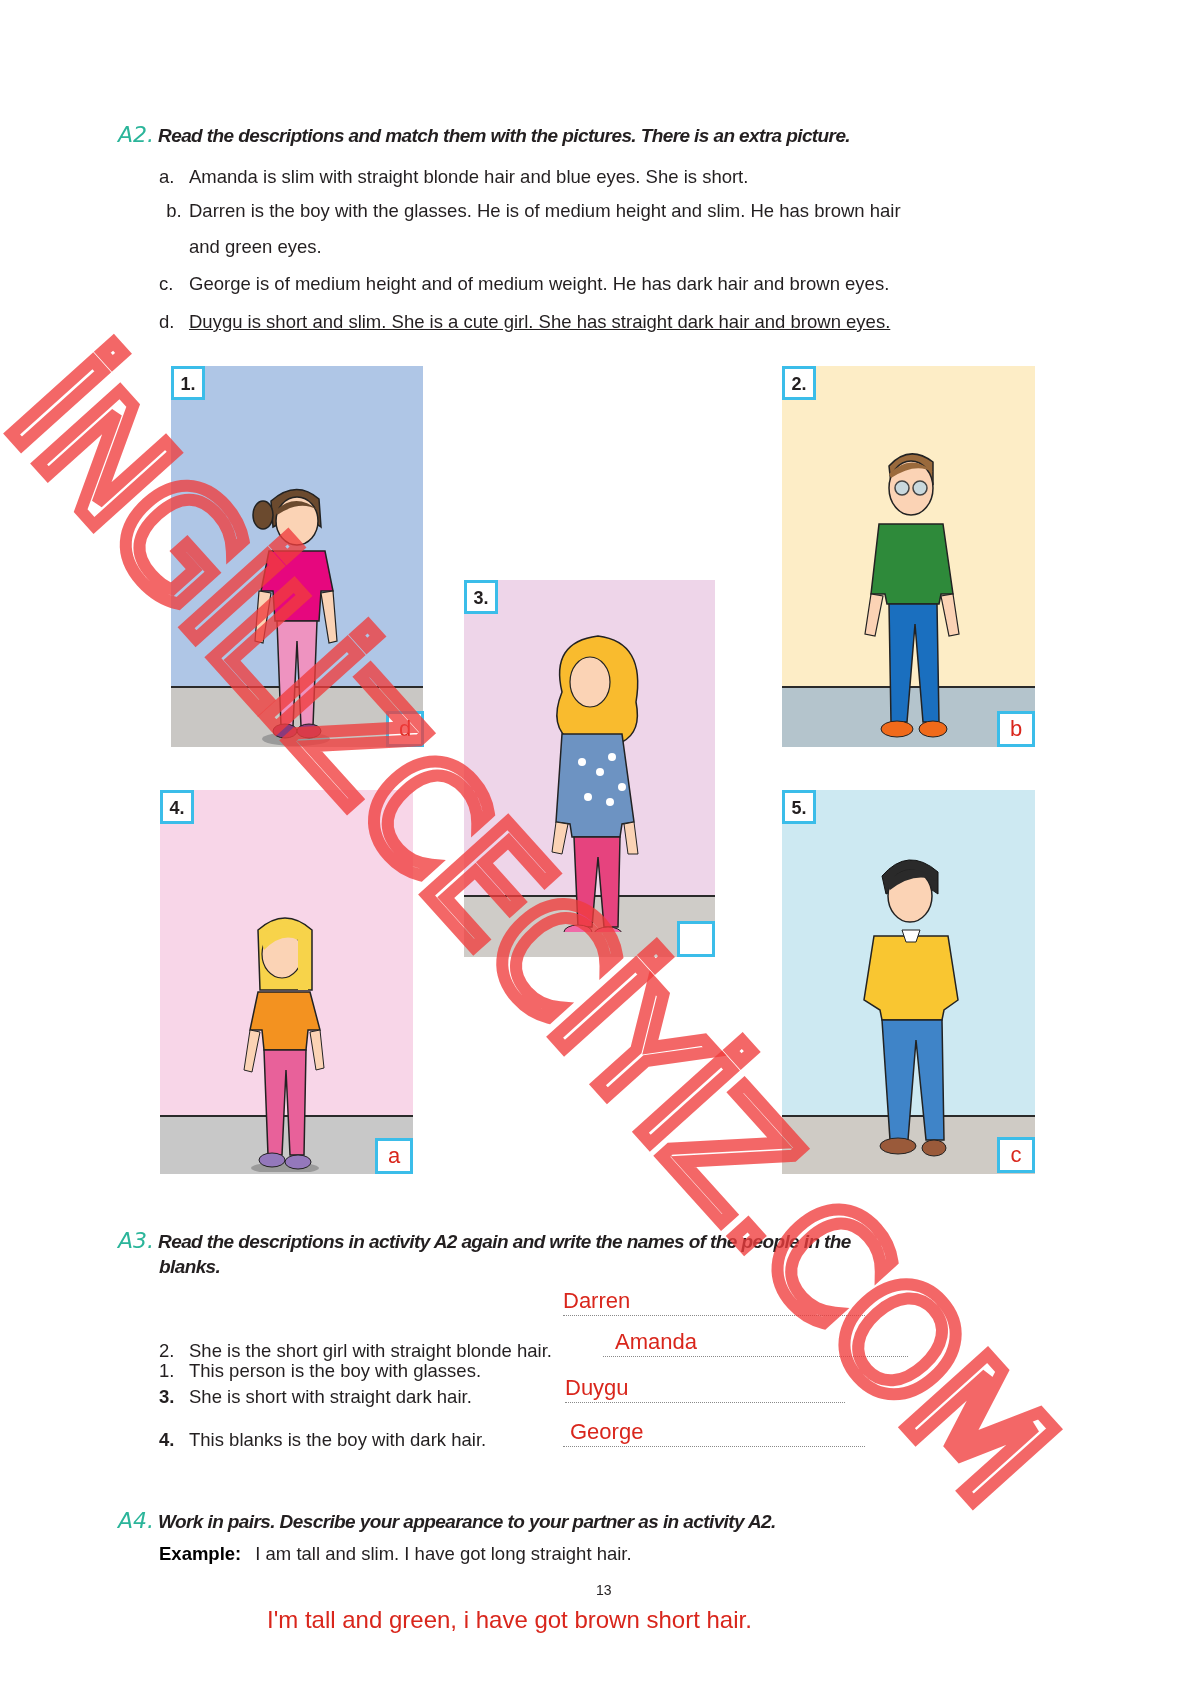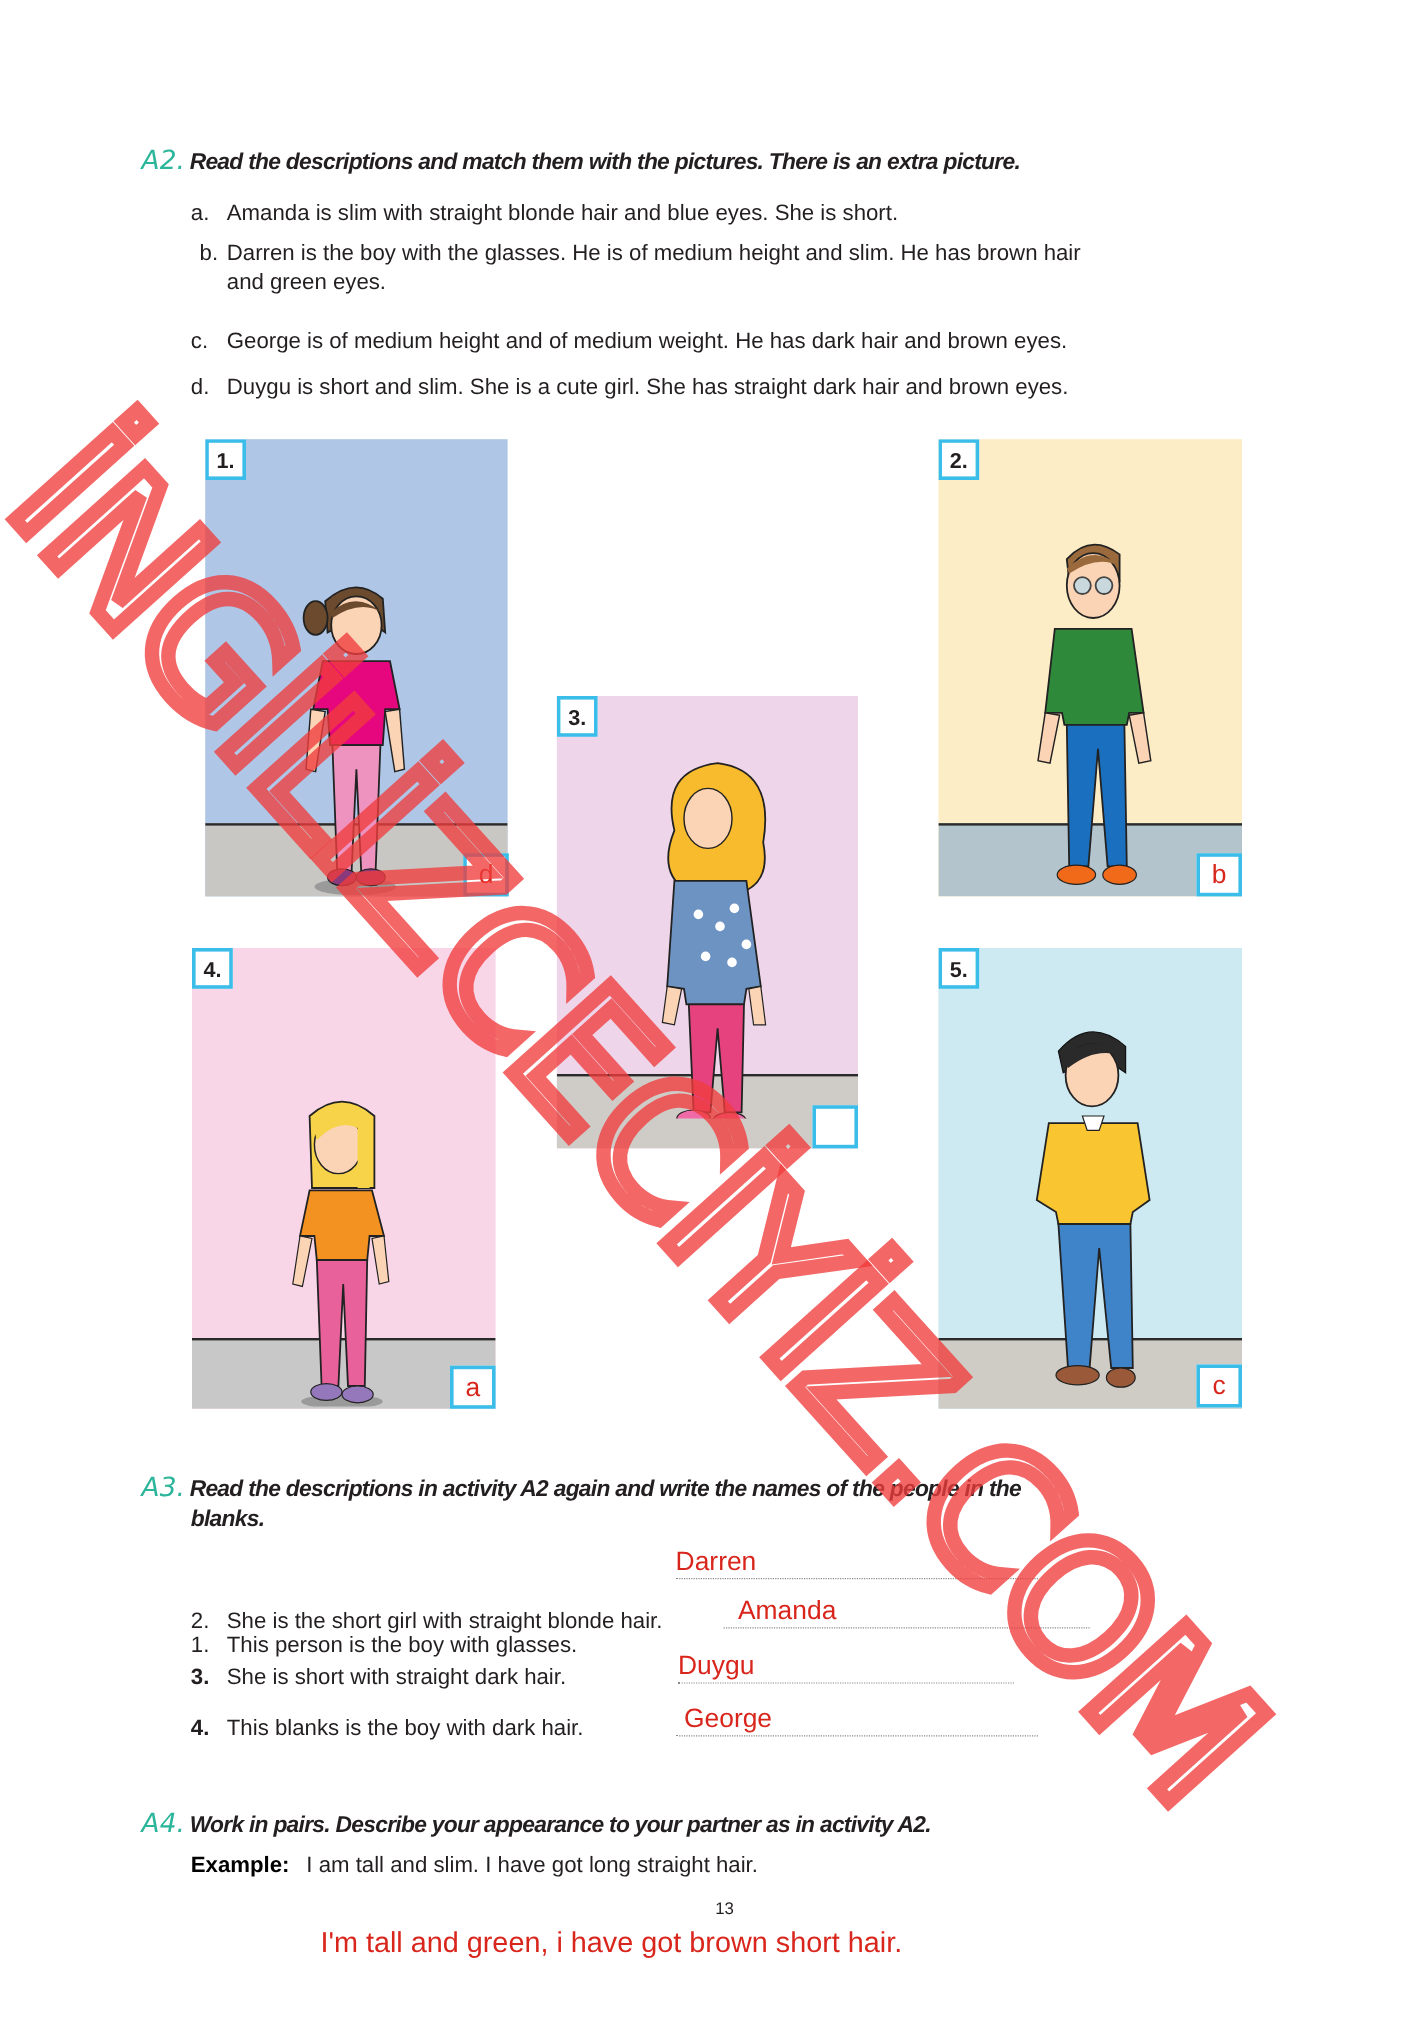--- a/index.html
+++ b/index.html
@@ -52,25 +52,25 @@
 <div class="section-head" style="top:122px;">
   <span class="num">A2.</span><span>Read the descriptions and match them with the pictures. There is an extra picture.</span>
 </div>
 
 <div class="item" style="left:159px; top:166px;">
   <span class="lbl">a.</span><span>Amanda is slim with straight blonde hair and blue eyes. She is short.</span>
 </div>
 <div class="item" style="left:159px; top:200px;text-align:center;">
   <span class="lbl">b.</span><span>Darren is the boy with the glasses. He is of medium height and slim. He has brown hair</span>
 </div>
-<div class="item" style="left:189px; top:224px;">and green eyes.</div>
+<div class="item" style="left:189px; top:236px;">and green eyes.</div>
 <div class="item" style="left:159px; top:273px;">
   <span class="lbl">c.</span><span>George is of medium height and of medium weight. He has dark hair and brown eyes.</span>
 </div>
-<div class="item" style="left:159px; top:311px;">
+<div class="item" style="left:159px; top:311px;text-decoration:underline;">
   <span class="lbl">d.</span><span>Duygu is short and slim. She is a cute girl. She has straight dark hair and brown eyes.</span>
 </div>
 
 <div class="pic" style="left:171px; top:366px; width:252px; height:381px; background:#afc6e6;">
   <div class="floor" style="height:59px; background:#c9c7c4;"></div>
   <svg class="abs" style="left:70px; top:115px;" width="110" height="265" viewBox="0 0 110 265">
     <ellipse cx="55" cy="258" rx="34" ry="7" fill="#9a9a9a"></ellipse>
     <path d="M30 20 Q55 -2 78 18 L80 46 Q60 30 32 46 Z" fill="#6b4a2e" stroke="#222" stroke-width="1.5"></path>
     <ellipse cx="22" cy="34" rx="10" ry="14" fill="#6b4a2e" stroke="#222" stroke-width="1.5"></ellipse>
     <ellipse cx="56" cy="40" rx="21" ry="24" fill="#fbd3b5" stroke="#222" stroke-width="1.5"></ellipse>

